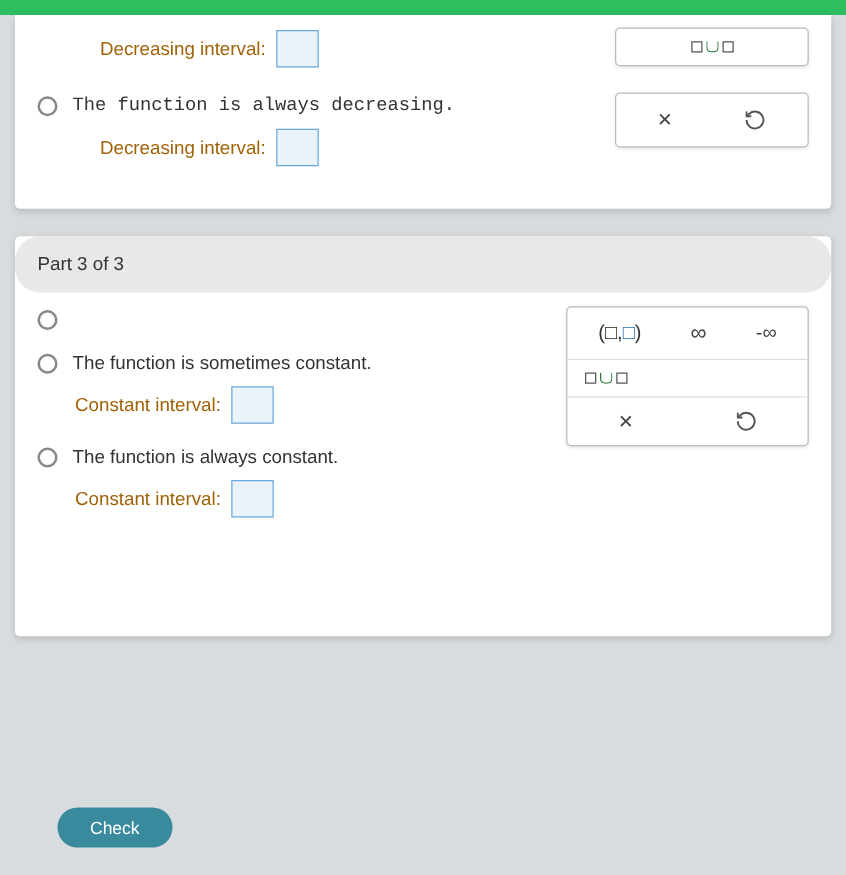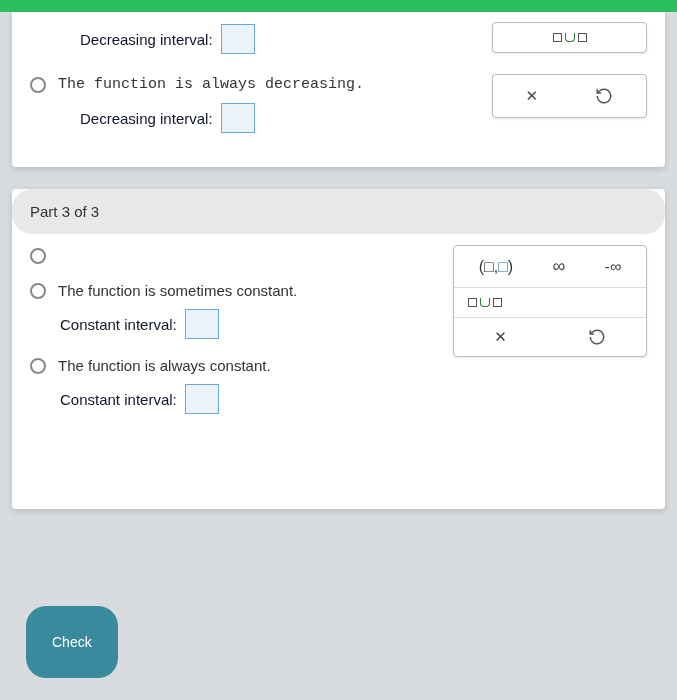--- a/index.html
+++ b/index.html
@@ -42,21 +42,21 @@
       height: 16px;
       border: 2px solid #888;
       border-radius: 50%;
       margin-right: 12px;
       flex-shrink: 0;
     }
     .sub-row {
       margin-left: 30px;
       margin-top: 6px;
       margin-bottom: 14px;
-      color: #0f172a;
+      color: #a16207;
       font-size: 15px;
       display: flex;
       align-items: center;
       text-align: center;
     }
     .input-box {
       display: inline-block;
       width: 34px;
       height: 30px;
       border: 1px solid #6aa9dd;
@@ -109,26 +109,26 @@
     .dud-u {
       width: 10px;
       height: 9px;
       border: 1.5px solid #2d7a3a;
       border-top: none;
       border-radius: 0 0 4px 4px;
       display: inline-block;
     }
     .check-btn {
       position: absolute;
-      left: 26px;
+      left: 46px;
       bottom: 22px;
       background: #3a8a9e;
       color: #fff;
       border: none;
-      padding: 28px 26px;
+      padding: 8px 26px;
       border-radius: 20px;
       font-size: 14px;
       cursor: pointer;
     }
     .tb-first { top: 10px; width: 155px; }
     .tb-second { top: 62px; width: 155px; }
     .tb-part3-a { top: 56px; right: 18px; width: 194px; }
     .ordered-pair { font-size: 16px; color: #333; }
     .blue-d { color: #2a6fb0; font-weight: bold; }
     .reset-icon {

